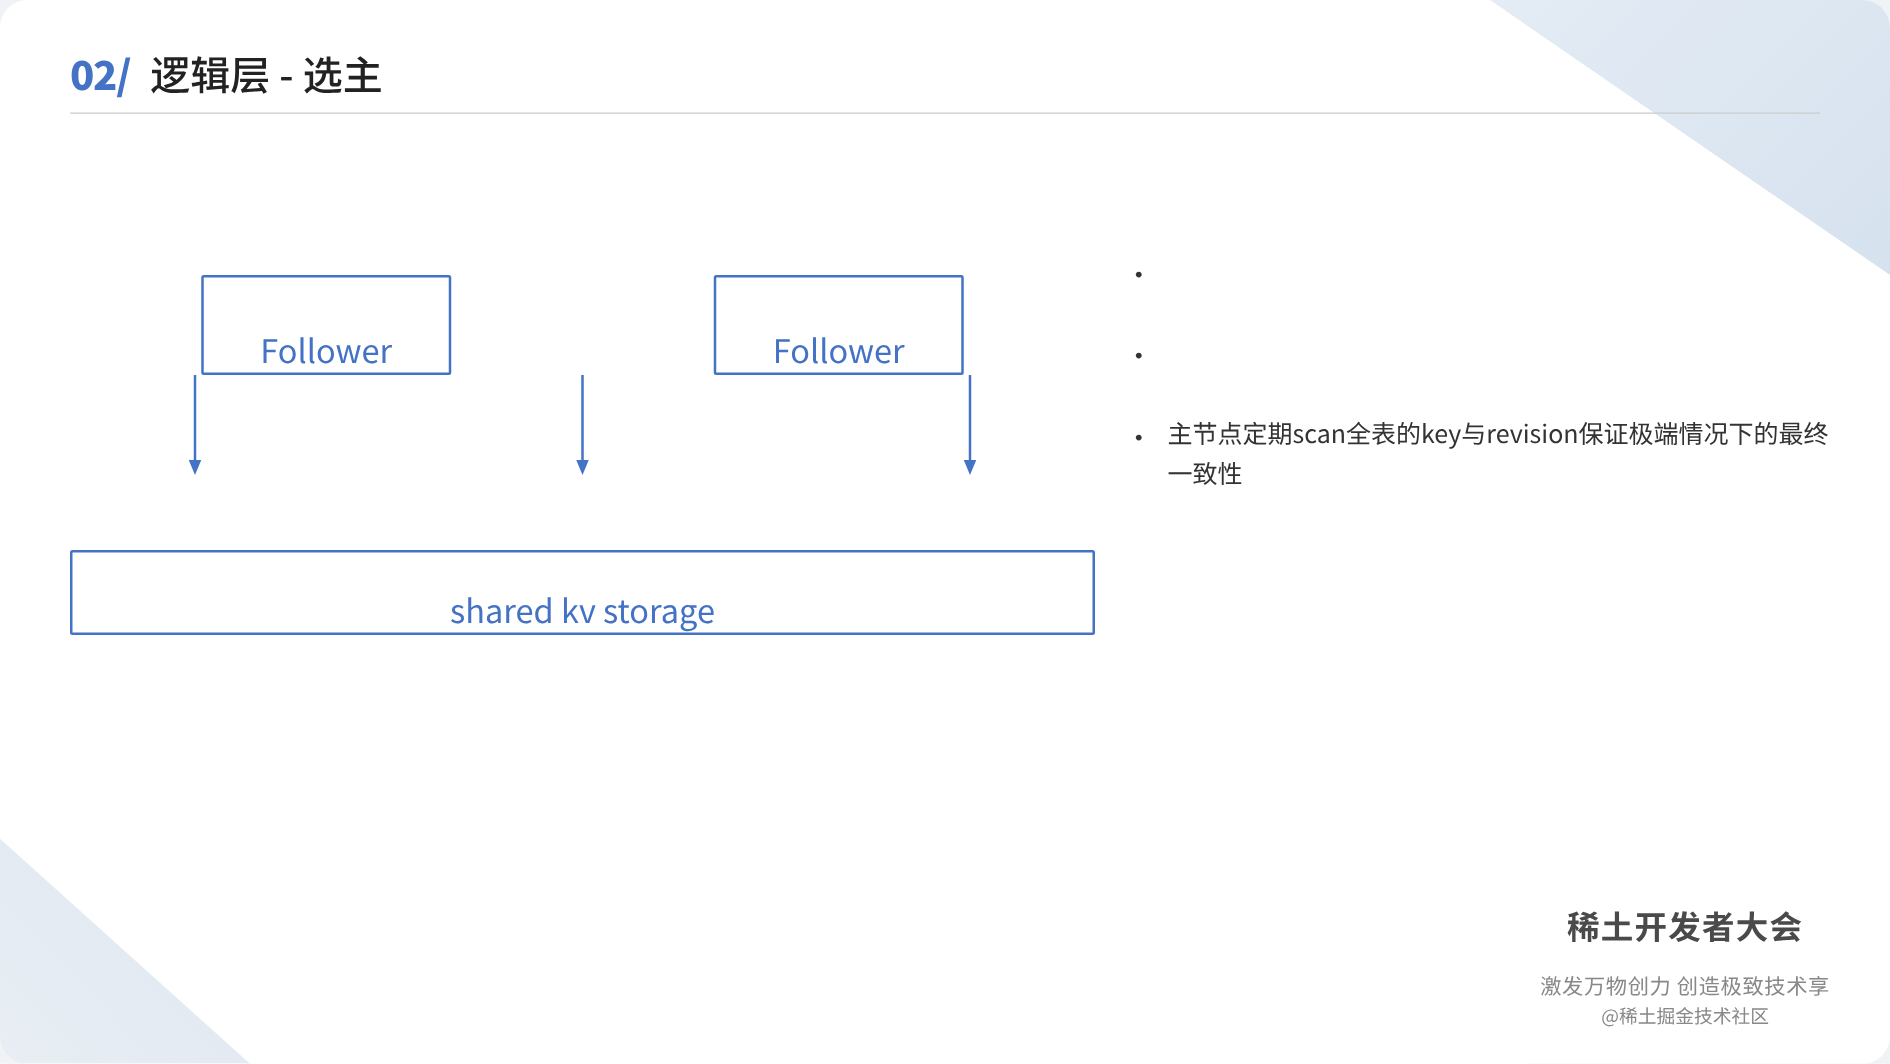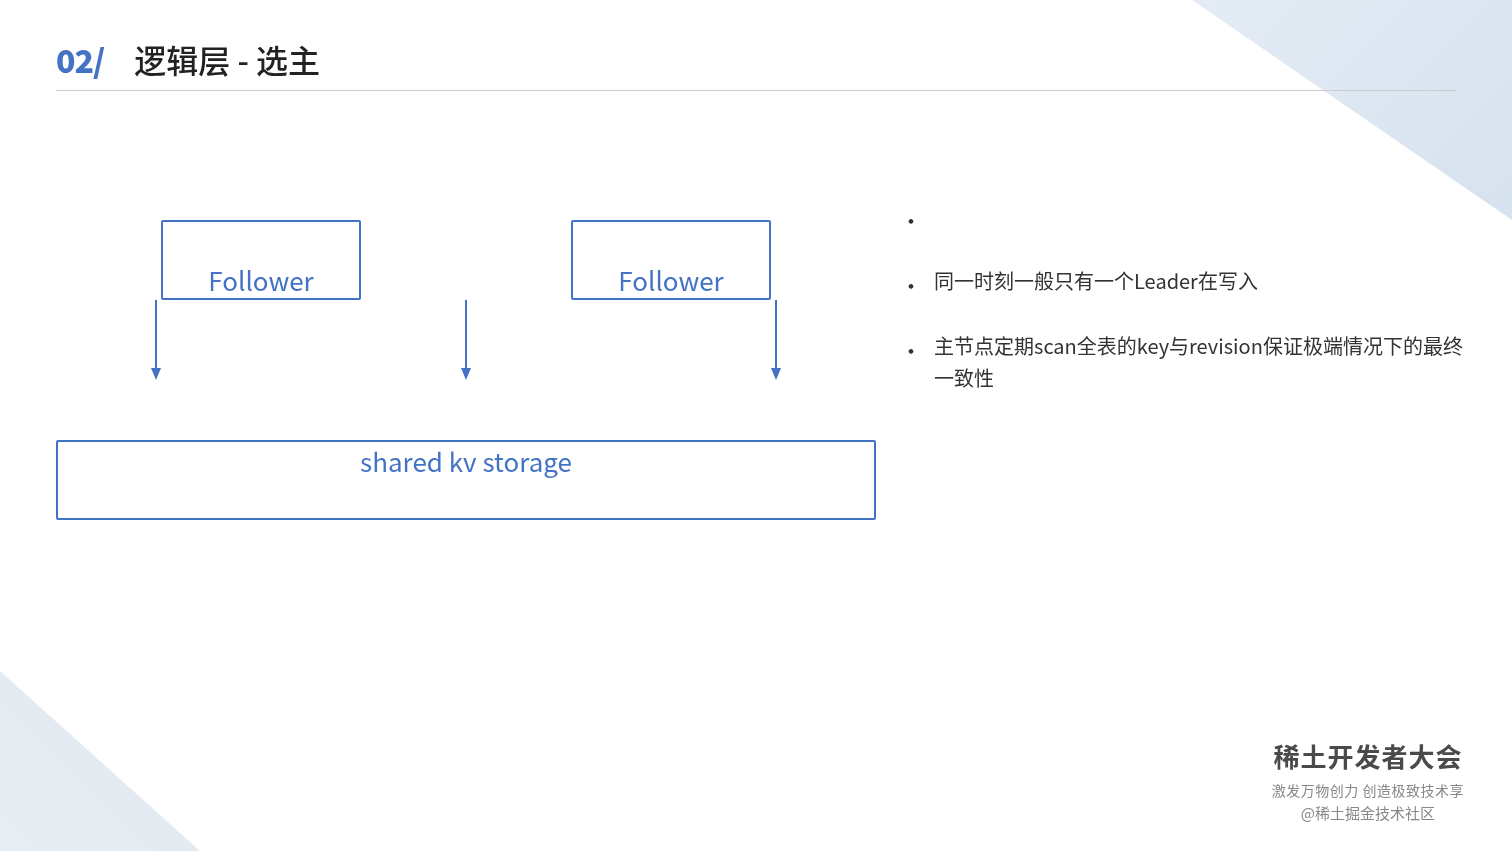--- a/index.html
+++ b/index.html
@@ -12,20 +12,21 @@
       overflow: hidden;
       position: relative;
     }
 
     .slide {
       width: 1512px;
       height: 851px;
       background: #ffffff;
       position: relative;
       overflow: hidden;
+      border-radius: 22px;
     }
 
     
     .bg-deco-top-right {
       position: absolute;
       top: 0;
       right: 0;
       width: 320px;
       height: 220px;
       background: linear-gradient(135deg, #d8e4f0 0%, #c5d5e8 100%);
@@ -54,23 +55,23 @@
     }
 
     .logo-main {
       font-size: 26px;
       font-weight: 700;
       color: #4a4a4a;
       letter-spacing: 1px;
     }
 
     .logo-sub {
-      font-size: 14px;
+      font-size: 17px;
       color: #888;
-      margin-top: 6px;
+      margin-top: 16px;
       letter-spacing: 0.5px;
     }
 
     .logo-handle {
       font-size: 15px;
       color: #888;
       margin-top: 2px;
     }
 
     
@@ -87,21 +88,21 @@
       font-size: 32px;
       font-weight: 800;
       color: #4472C4;
       letter-spacing: -1px;
     }
 
     .header-title {
       font-size: 32px;
       font-weight: 500;
       color: #222;
-      margin-left: 18px;
+      margin-left: 4px;
     }
 
     
     .header-line {
       position: absolute;
       top: 90px;
       left: 56px;
       right: 56px;
       height: 1px;
       background: #ccc;
@@ -157,24 +158,24 @@
       width: 820px;
       height: 100px;
     }
 
     
     .storage-box {
       position: absolute;
       top: 260px;
       left: 0;
       width: 820px;
-      height: 80px;
+      height: 68px;
       border: 2px solid #4472C4;
       display: flex;
-      align-items: flex-start;
+      align-items: flex-end;
       justify-content: center;
       font-size: 26px;
       color: #4472C4;
       background: #fff;
       border-radius: 2px;
     }
 
     
     .bullets-area {
       position: absolute;
@@ -253,21 +254,20 @@
   </div>
 
   <div class="bullets-area">
 
     <div class="bullet-item">
       <span class="bullet-dot">•</span>
     </div>
 
     <div class="bullet-item">
       <span class="bullet-dot">•</span>
-      <span class="bullet-text">同一时刻一般只有一个Leader在写入</span>
     </div>
 
     <div class="bullet-item">
       <span class="bullet-dot">•</span>
       <span class="bullet-text">主节点定期scan全表的key与revision保证极端情况下的最终一致性</span>
     </div>
 
   </div>
 
   <div class="logo-area">

